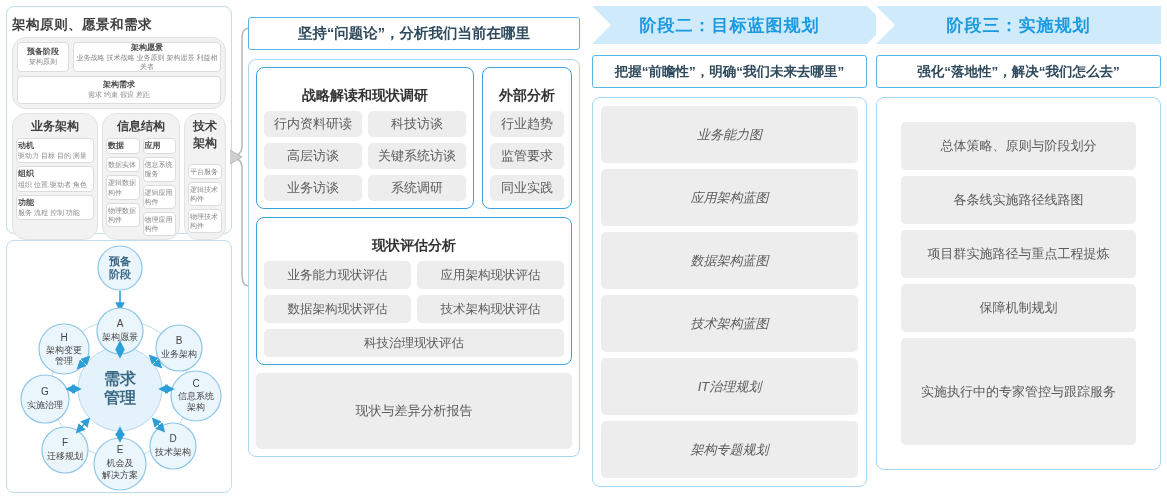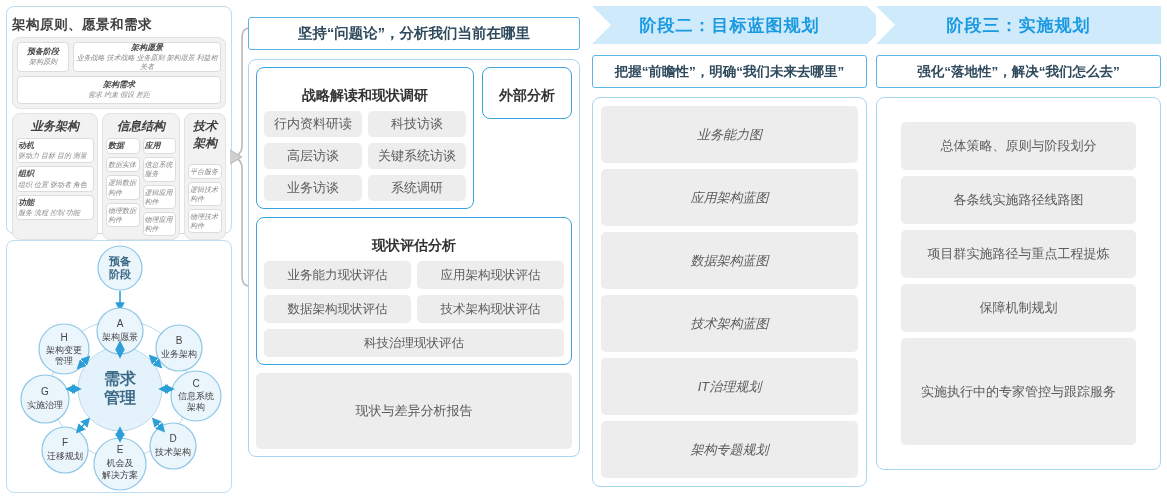--- a/index.html
+++ b/index.html
@@ -14,21 +14,21 @@
   
   .left-col{position:absolute;left:6px;top:6px;width:226px;height:487px;}
 
   .panel{
     border:1px solid #bfdcf0;border-radius:8px;background:#fff;
     box-sizing:border-box;
   }
   .togaf-panel{position:absolute;left:0;top:0;width:226px;height:228px;padding:5px;}
   .circle-panel{position:absolute;left:0;top:234px;width:226px;height:253px;}
 
-  .grp{background:#f2f2f2;border:1px solid #e2e2e2;border-radius:8px;box-sizing:border-box;font-style:italic;}
+  .grp{background:#f2f2f2;border:1px solid #e2e2e2;border-radius:14px;box-sizing:border-box;}
 
   .togaf-hdr{
     text-align:left;font-weight:bold;font-size:13.5px;color:#3f3f3f;
     padding:4px 0 3px;letter-spacing:.5px;
   }
   .row{display:flex;gap:4px;}
   .cell{
     background:#fff;border:1px solid #dcdcdc;border-radius:4px;
     box-sizing:border-box;text-align:center;color:#666;
     display:flex;flex-direction:column;justify-content:center;
@@ -333,20 +333,25 @@
               <div class="gchip">高层访谈</div>
               <div class="gchip">关键系统访谈</div>
               <div class="gchip">业务访谈</div>
               <div class="gchip">系统调研</div>
             </div>
           </div>
         </div>
         <div class="p1-right">
           <div class="inner-card">
             <div class="inner-title">外部分析</div>
+            <div class="stackc">
+              <div class="gchip">行业趋势</div>
+              <div class="gchip">监管要求</div>
+              <div class="gchip">同业实践</div>
+            </div>
           </div>
         </div>
       </div>
 
       <div class="p1-mid">
         <div class="inner-card">
           <div class="inner-title">现状评估分析</div>
           <div class="p1-grid">
             <div class="gchip">业务能力现状评估</div>
             <div class="gchip">应用架构现状评估</div>

